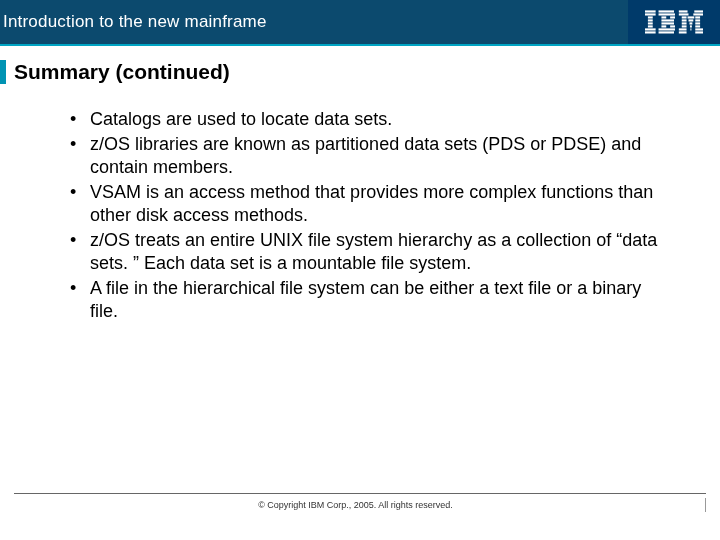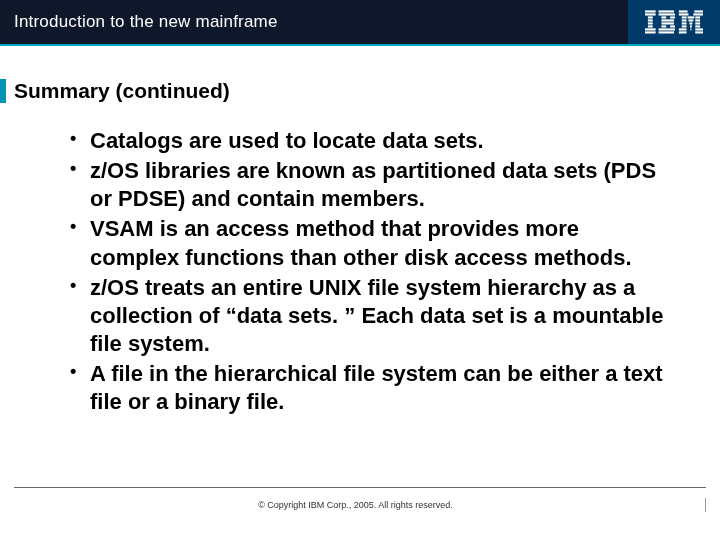--- a/index.html
+++ b/index.html
@@ -20,44 +20,44 @@
     flex-direction: column;
   }
   .header {
     height: 44px;
     display: flex;
     align-items: stretch;
     border-bottom: 2px solid #00a5c4;
   }
   .header-left {
     flex: 1;
-    background: #0f172a;
+    background: #0c4a6e;
     display: flex;
     align-items: center;
-    padding-left: 14px;
+    padding-left: 3px;
   }
   .header-title {
     color: #ffffff;
     font-size: 17px;
     font-weight: 400;
     letter-spacing: 0.2px;
   }
   .header-right {
     width: 92px;
     background: #003a6a;
     display: flex;
     align-items: center;
     justify-content: center;
   }
   .ibm-logo {
     width: 58px;
     height: 24px;
   }
   .subhead-wrap {
-    margin-top: 33px;
+    margin-top: 14px;
     display: flex;
     align-items: center;
   }
   .subhead-tick {
     width: 6px;
     height: 24px;
     background: #0093b3;
     margin-right: 0;
   }
   .subhead {
@@ -72,41 +72,41 @@
     padding: 24px 48px 0 64px;
   }
   ul.bullets {
     list-style: none;
     margin: 0;
     padding: 0;
   }
   ul.bullets li {
     position: relative;
     padding-left: 26px;
-    font-size: 22px;
-    font-weight: 700;
+    font-size: 18px;
+    font-weight: 400;
     line-height: 1.28;
     margin-bottom: 2px;
     color: #000;
   }
   ul.bullets li::before {
     content: "•";
     position: absolute;
     left: 6px;
     top: 0;
     font-size: 18px;
     color: #000;
   }
   .footer {
     position: absolute;
     left: 14px;
     right: 14px;
     bottom: 28px;
     border-top: 1px solid #666;
-    padding-top: 12px;
+    padding-top: 6px;
     display: flex;
   }
   .footer-copy {
     flex: 1;
     text-align: center;
     font-size: 9px;
     color: #333;
   }
   .footer-sep {
     width: 1px;

